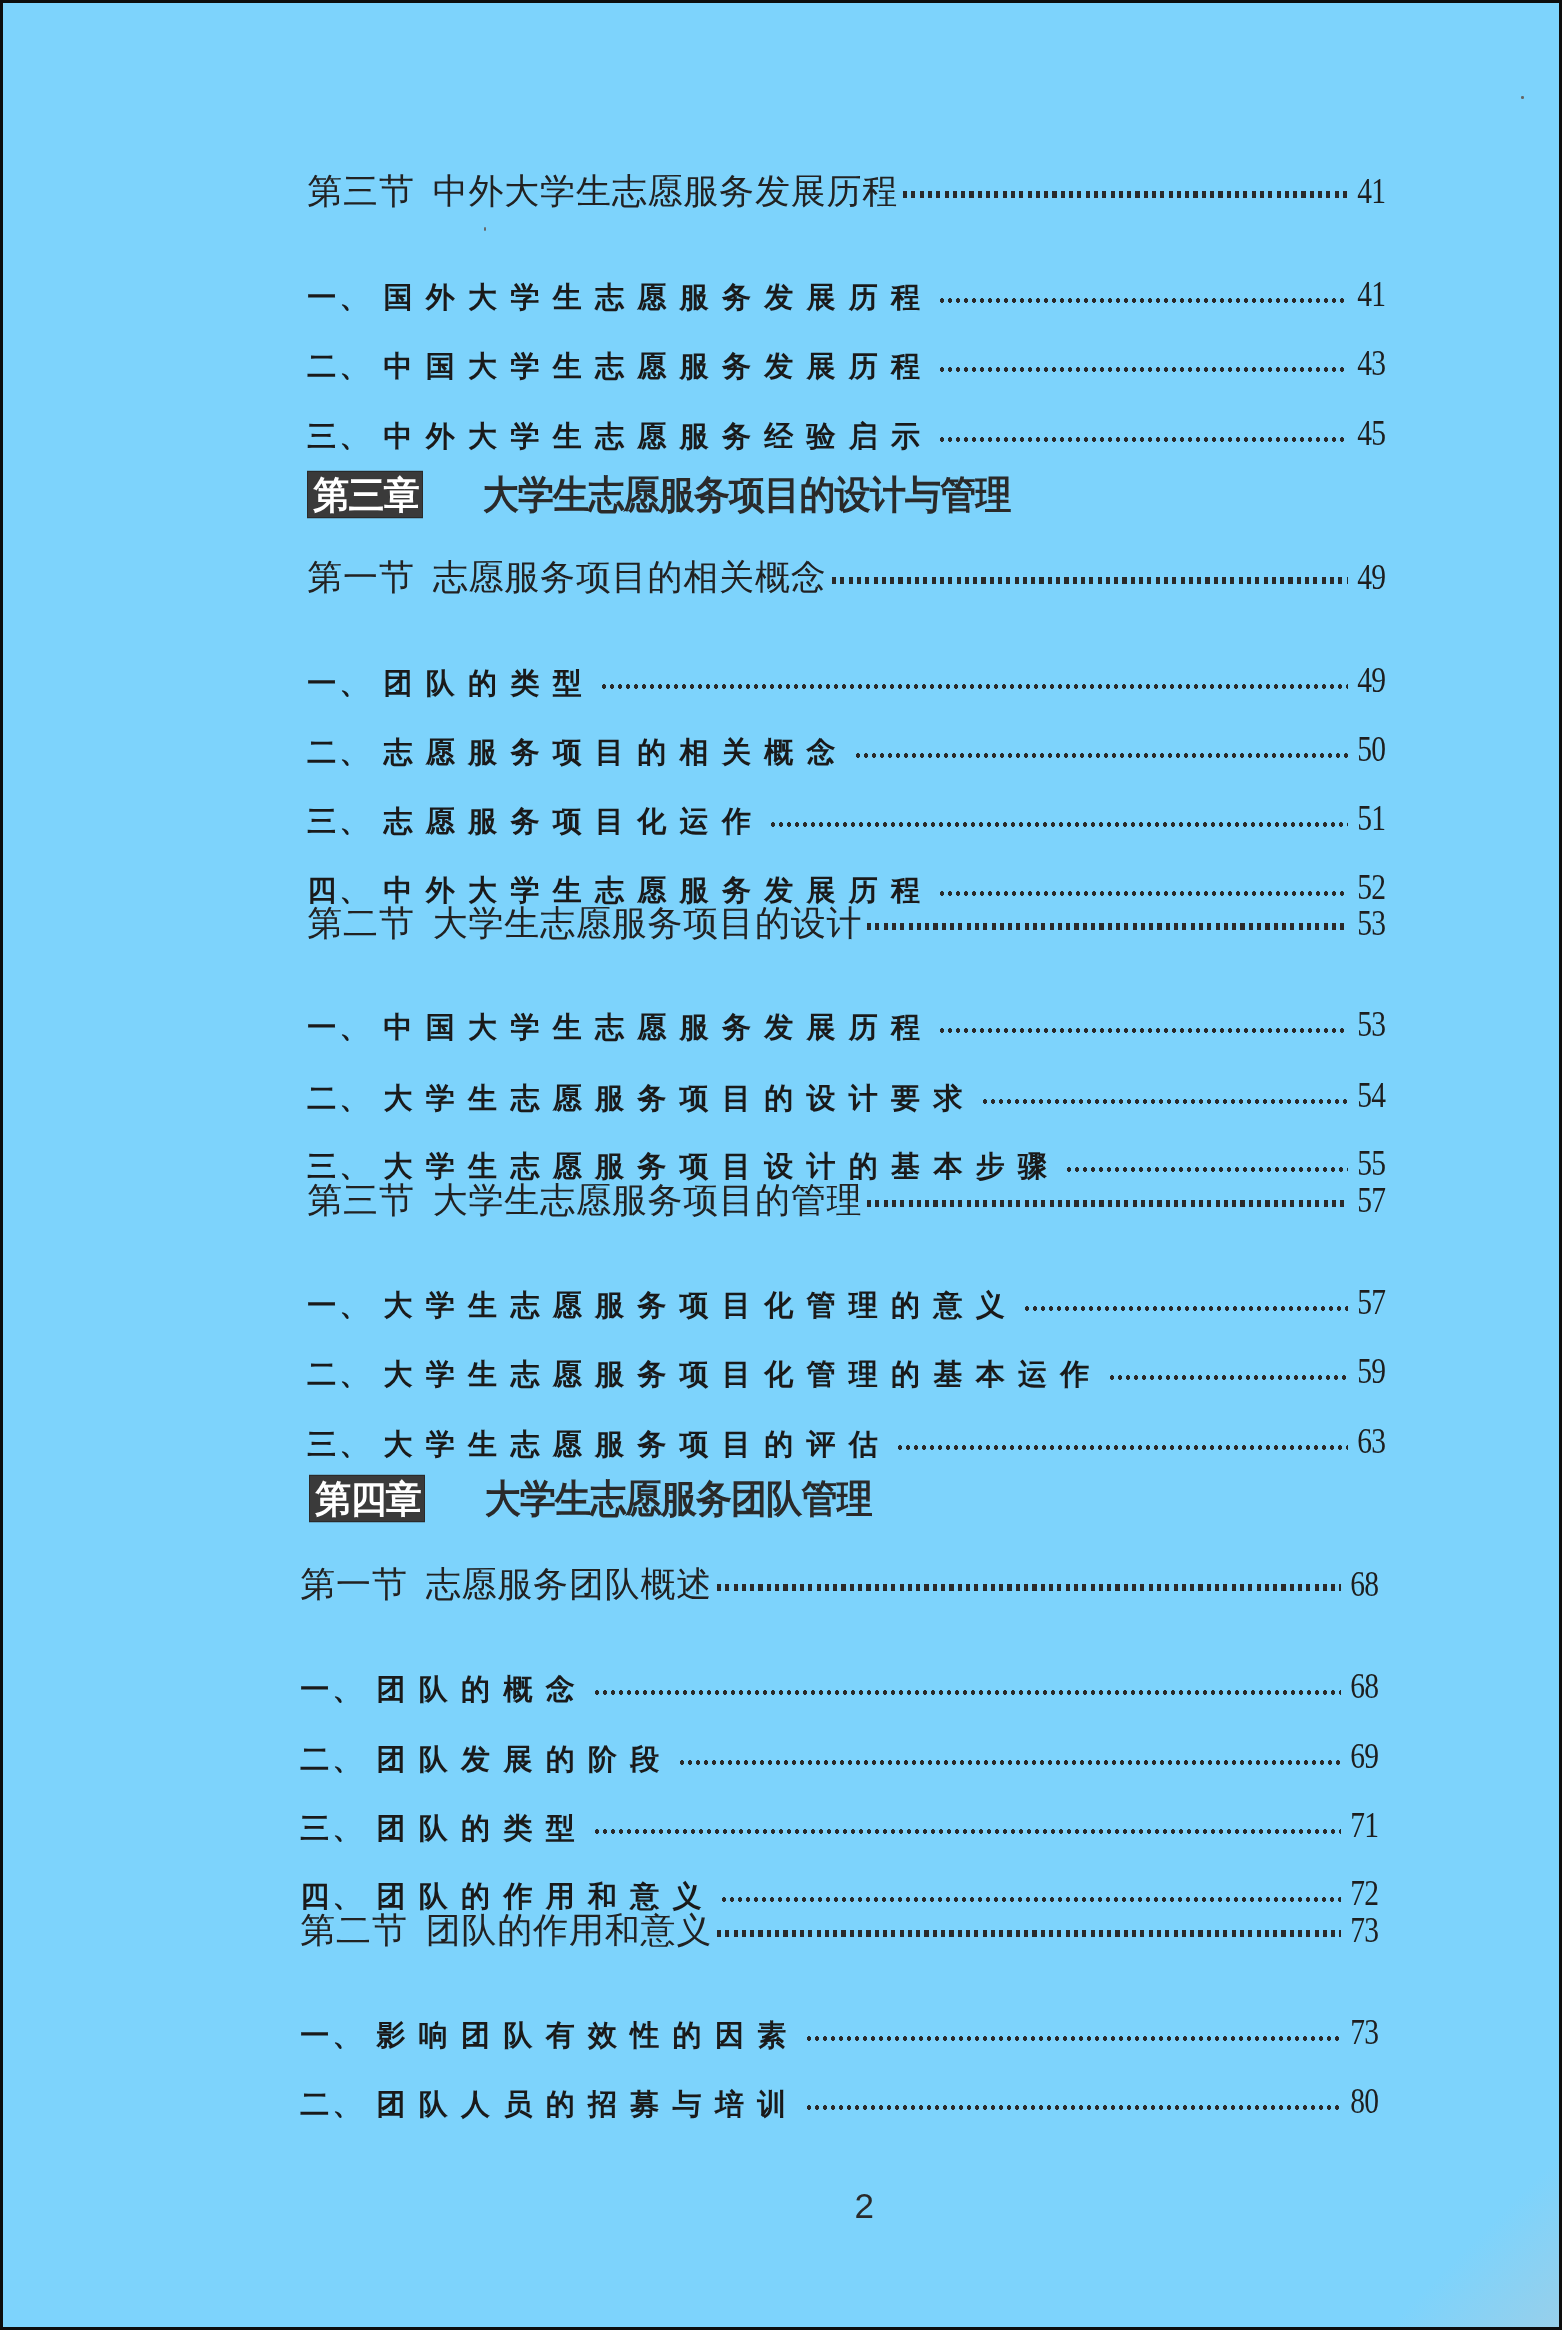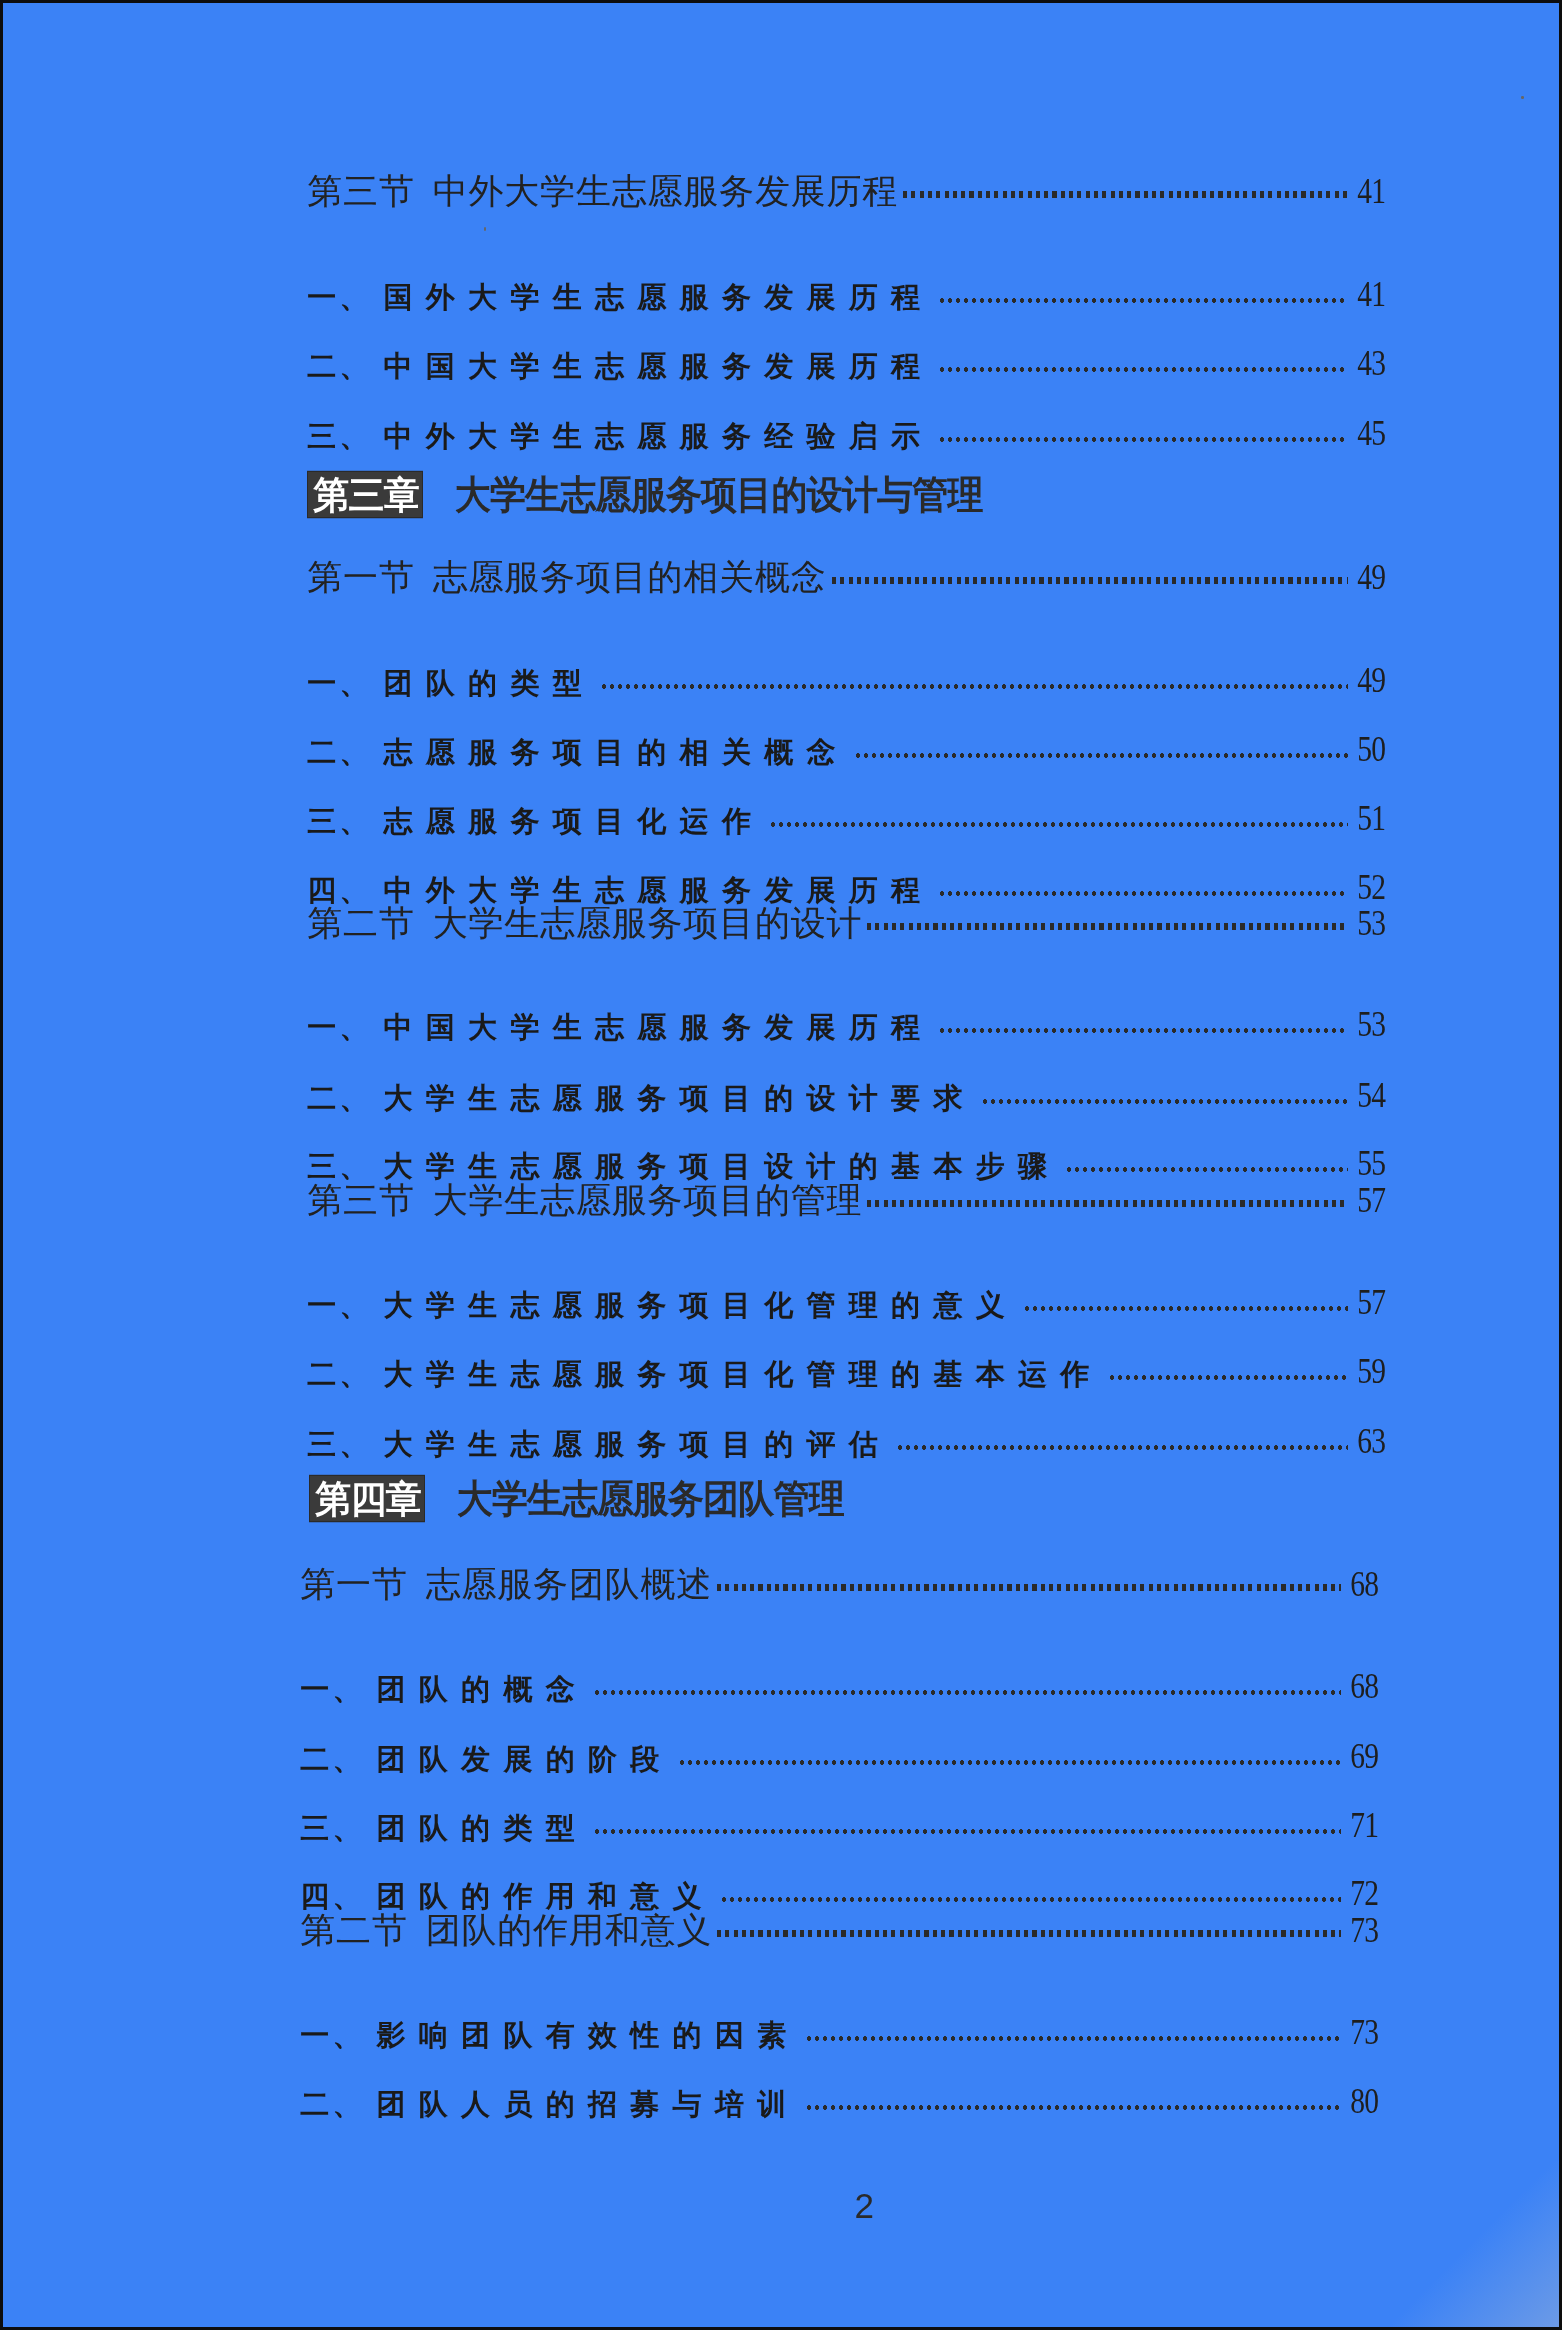--- a/index.html
+++ b/index.html
@@ -12,21 +12,21 @@
       height: 2330px;
       position: relative;
       overflow: hidden;
     }
     .page {
       position: absolute;
       left: 3.3px;
       top: 3.3px;
       width: 1556px;
       height: 2324px;
-      background: #3b82f6;
+      background: #7dd3fc;
       overflow: hidden;
     }
     .page::after {
       content: "";
       position: absolute;
       right: 0;
       bottom: 0;
       width: 216px;
       height: 166px;
       background: linear-gradient(135deg, rgba(255,255,255,0) 55%, rgba(200,200,200,0.35) 100%);
@@ -103,20 +103,21 @@
       background-repeat: repeat-x;
       height: 7.5px;
       margin-bottom: 8.3px;
     }
     
     .chapter {
       position: absolute;
       left: 304px;
       display: flex;
       align-items: center;
+      gap: 28px;
     }
     .chapter .badge {
       background: #3a3a3a;
       color: #ffffff;
       font-family: "DejaVu Sans", sans-serif;
       font-weight: bold;
       font-size: 36px;
       line-height: 1;
       padding: 4.1px 3.3px 2.5px 5px;
       letter-spacing: -0.8px;

